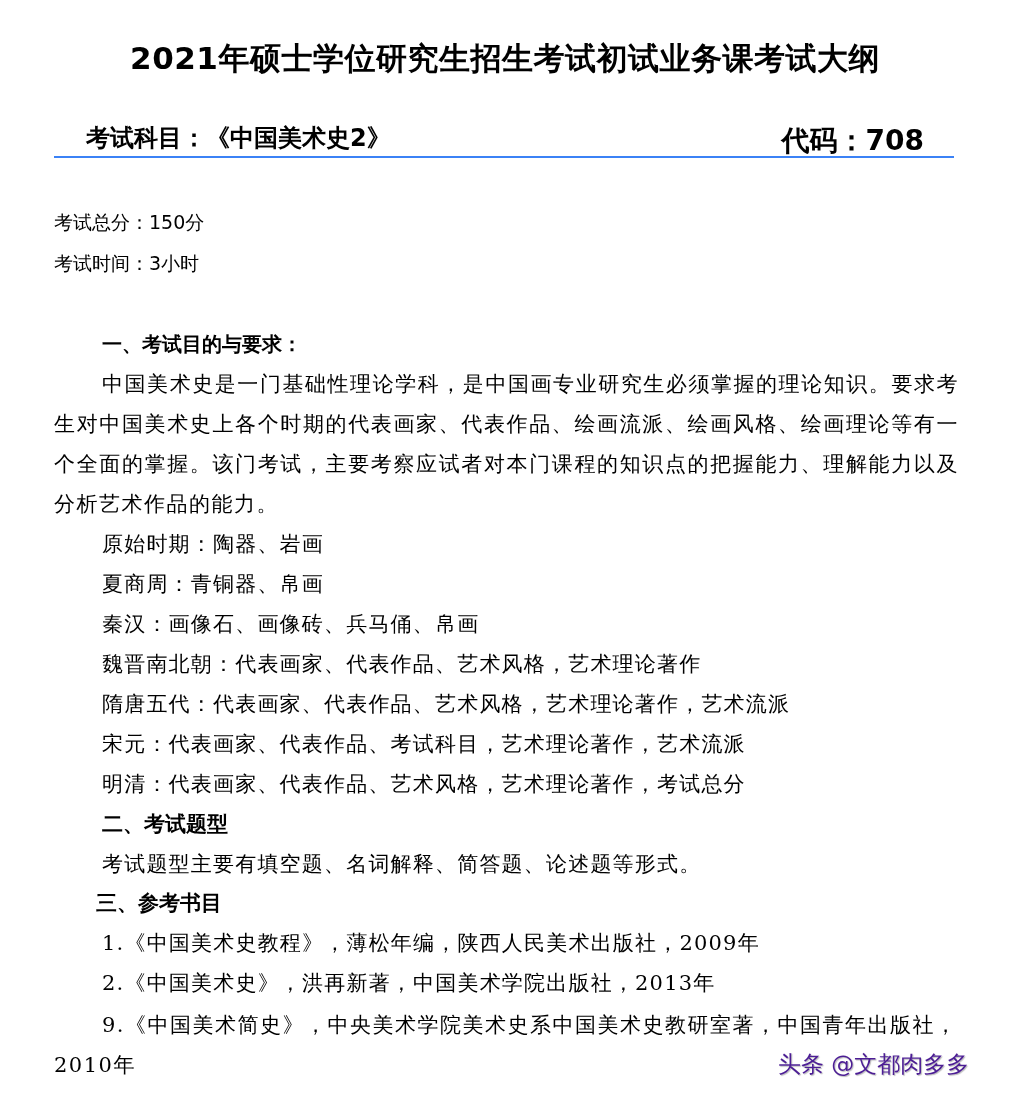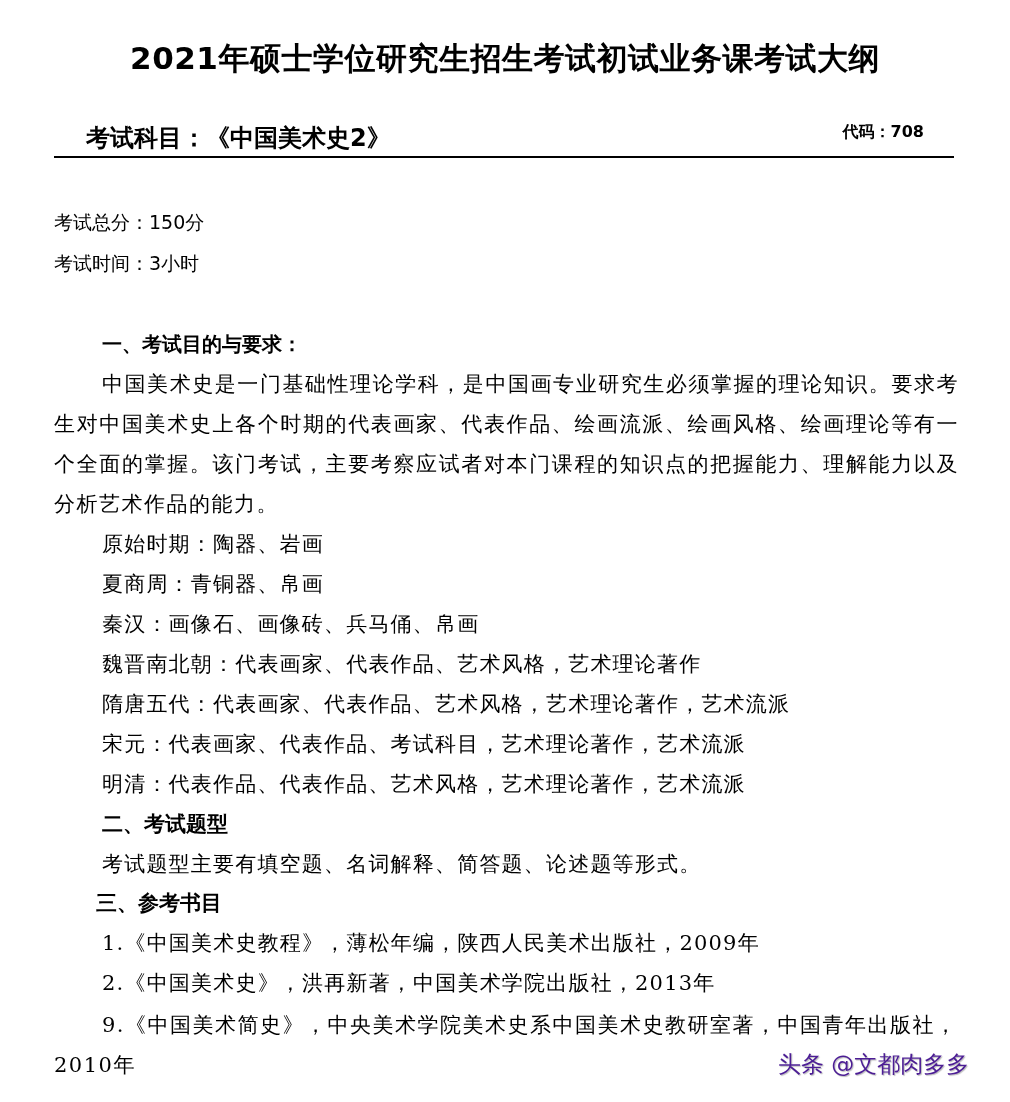--- a/index.html
+++ b/index.html
@@ -25,35 +25,35 @@
       font-weight: bold;
       letter-spacing: 0.5px;
       font-family: "DejaVu Sans", "Liberation Sans", sans-serif;
     }
     .subject-line {
       position: absolute;
       left: 54px;
       top: 122px;
       width: 900px;
       height: 34px;
-      border-bottom: 2px solid #000000;
+      border-bottom: 2px solid #3b82f6;
     }
     .subject-label {
       position: absolute;
       left: 32px;
       top: 0;
       font-size: 24px;
       font-weight: bold;
       font-family: "DejaVu Sans", "Liberation Sans", sans-serif;
     }
     .code-label {
       position: absolute;
       right: 30px;
       top: 0;
-      font-size: 16px;
+      font-size: 28px;
       font-weight: bold;
       font-family: "DejaVu Sans", "Liberation Sans", sans-serif;
     }
     .meta-line {
       position: absolute;
       left: 54px;
       font-size: 19px;
       font-family: "DejaVu Sans", "Liberation Sans", sans-serif;
     }
     .heading {
@@ -119,21 +119,21 @@
   <div class="heading" style="left:102px; top:331px; font-size:20px;">一、考试目的与要求：</div>
 
   <div class="body-text" style="top:364px;">中国美术史是一门基础性理论学科，是中国画专业研究生必须掌握的理论知识。要求考生对中国美术史上各个时期的代表画家、代表作品、绘画流派、绘画风格、绘画理论等有一个全面的掌握。该门考试，主要考察应试者对本门课程的知识点的把握能力、理解能力以及分析艺术作品的能力。</div>
 
   <div class="line" style="top:530px;text-align:right;">原始时期：陶器、岩画</div>
   <div class="line" style="top:570px;">夏商周：青铜器、帛画</div>
   <div class="line" style="top:610px;">秦汉：画像石、画像砖、兵马俑、帛画</div>
   <div class="line" style="top:650px;">魏晋南北朝：代表画家、代表作品、艺术风格，艺术理论著作</div>
   <div class="line" style="top:690px;">隋唐五代：代表画家、代表作品、艺术风格，艺术理论著作，艺术流派</div>
   <div class="line" style="top:730px;">宋元：代表画家、代表作品、考试科目，艺术理论著作，艺术流派</div>
-  <div class="line" style="top:770px;">明清：代表作品、代表作品、艺术风格，艺术理论著作，艺术流派</div>
+  <div class="line" style="top:770px;">明清：代表画家、代表作品、艺术风格，艺术理论著作，考试总分</div>
 
   <div class="heading" style="left:102px; top:810px;">二、考试题型</div>
   <div class="line" style="top:850px;">考试题型主要有填空题、名词解释、简答题、论述题等形式。</div>
 
   <div class="heading" style="left:96px; top:889px;">三、参考书目</div>
   <div class="line" style="top:929px;">1.《中国美术史教程》，薄松年编，陕西人民美术出版社，2009年</div>
   <div class="line" style="top:969px;">2.《中国美术史》，洪再新著，中国美术学院出版社，2013年</div>
   <div class="ref3" style="top:1005px;">9.《中国美术简史》，中央美术学院美术史系中国美术史教研室著，中国青年出版社，2010年</div>
 
   <div class="watermark">头条 @文都肉多多</div>

